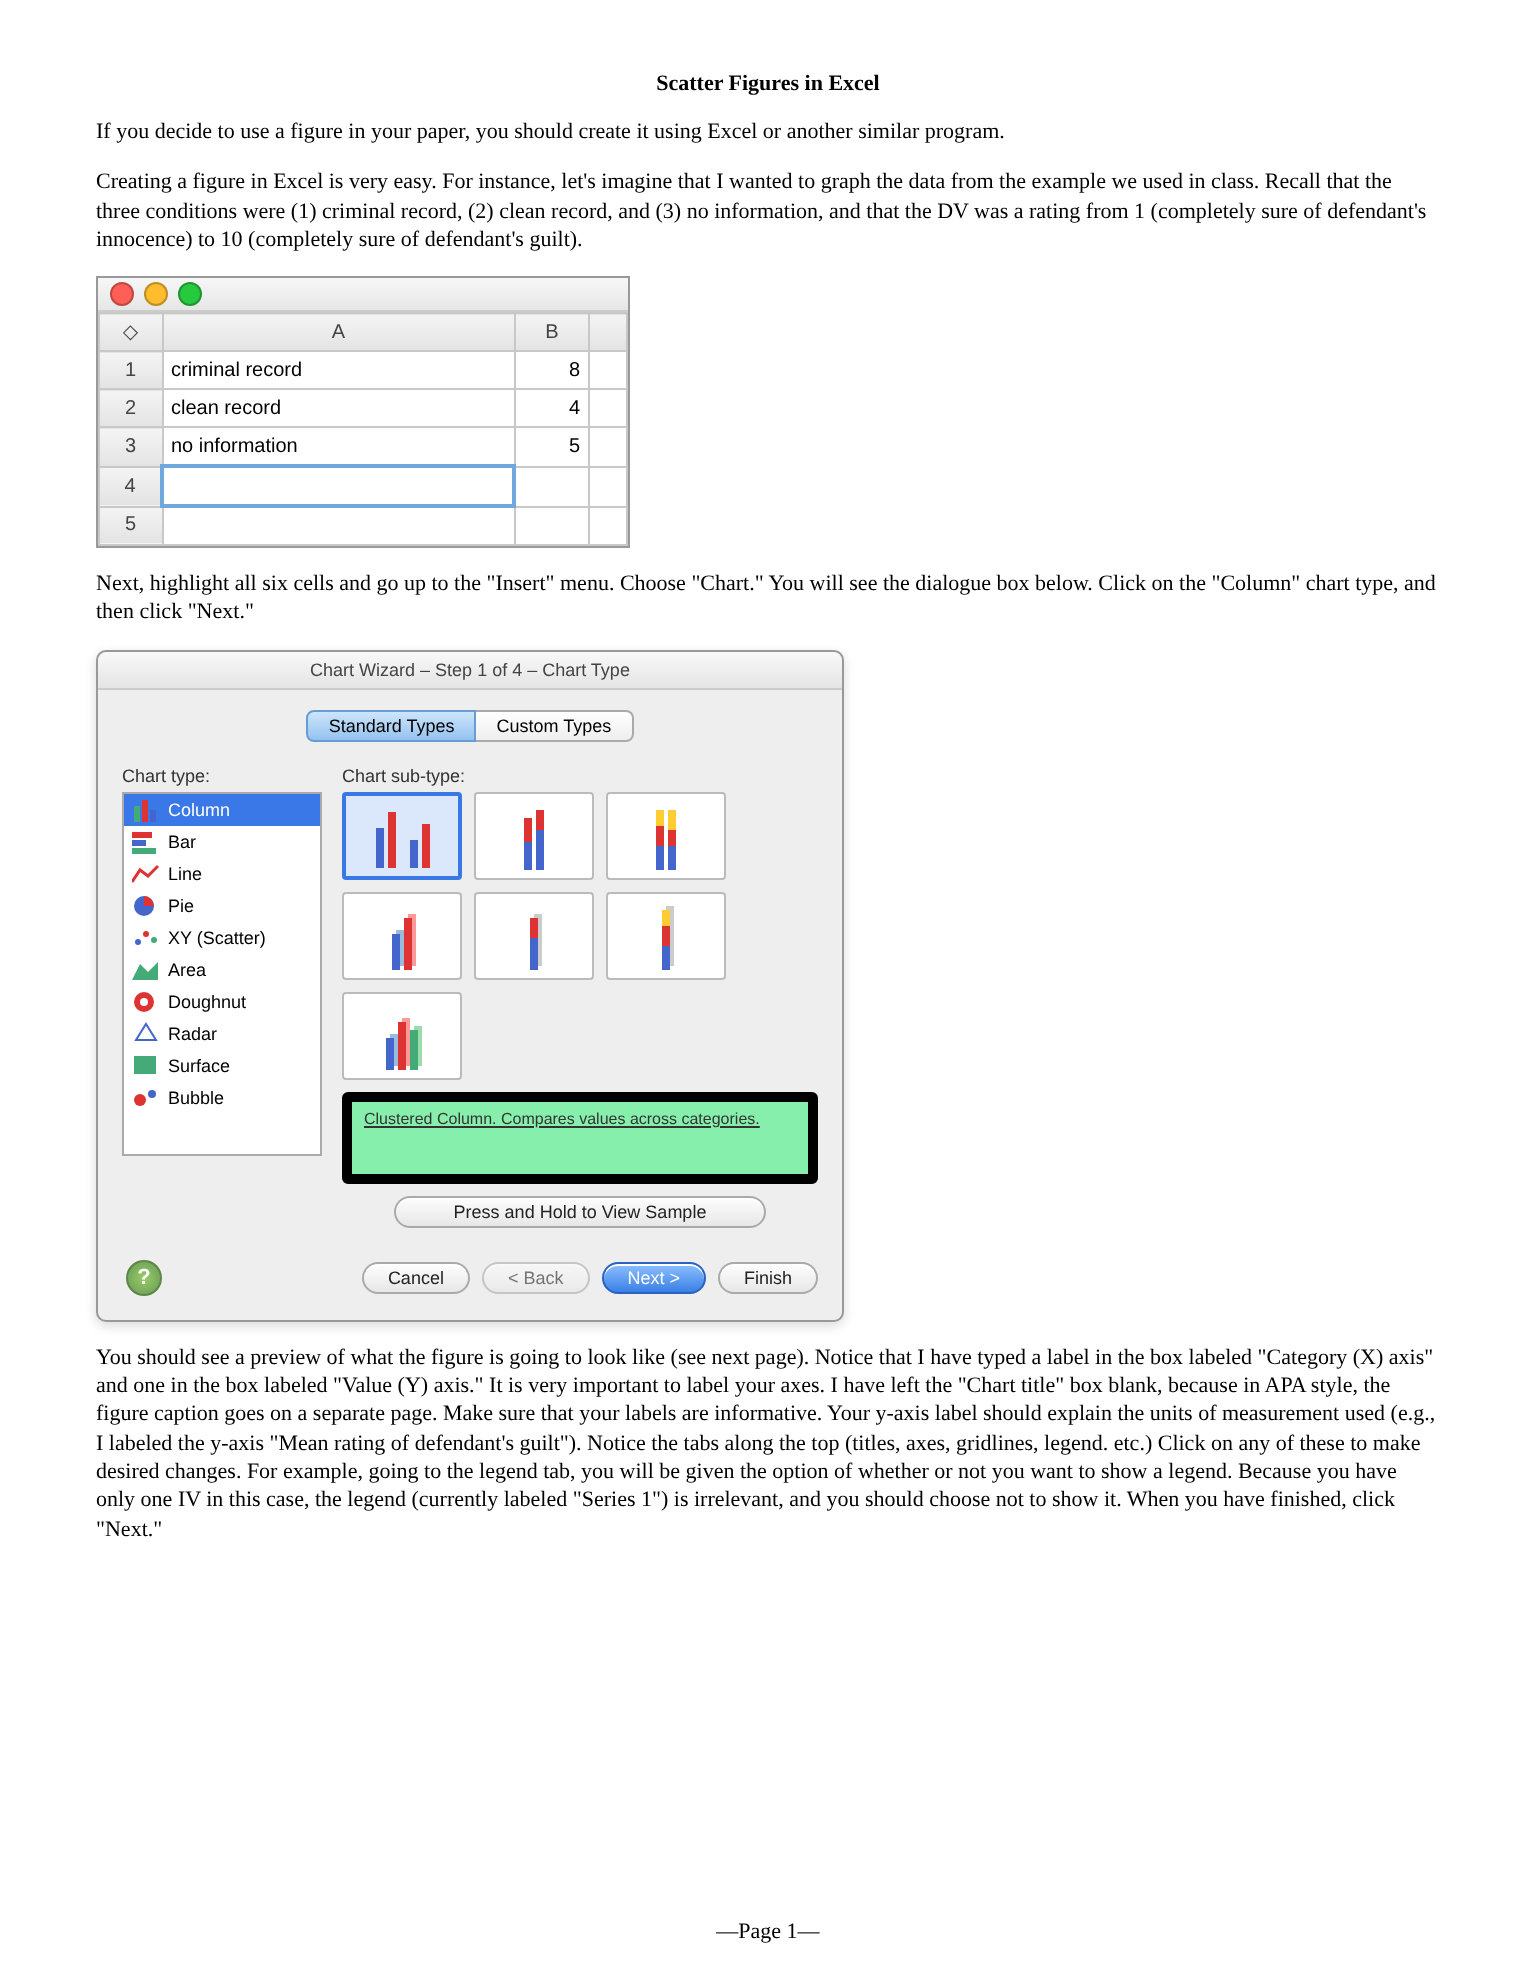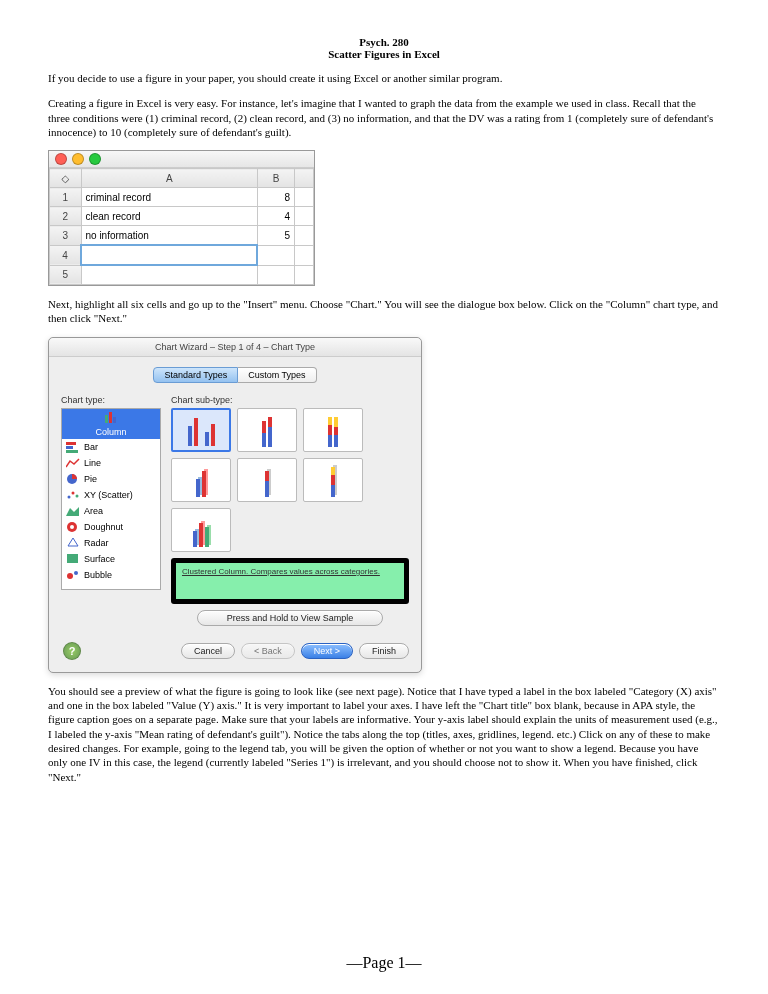--- a/index.html
+++ b/index.html
@@ -127,21 +127,20 @@
   display: flex;
   align-items: center;
   gap: 4px;
   padding: 2px 4px;
   font-size: 9px;
   cursor: pointer;
 }
 .wiz-list-item.sel {
   background: #3b78e7;
   color: #fff;
-  flex-direction: column;
 }
 .wli-icon { width: 14px; height: 12px; display: inline-block; }
 .wiz-right { flex: 1; }
 .subtype-grid {
   display: grid;
   grid-template-columns: repeat(3, 60px);
   grid-auto-rows: 44px;
   gap: 6px;
   margin-bottom: 6px;
 }
@@ -202,29 +201,28 @@
   margin-right: auto; margin-left: 2px;
   border: 1px solid rgba(0,0,0,.2);
 }
 .bar { width: 4px; display: inline-block; }
 .footer {
   position: absolute;
   bottom: 22px;
   width: 100%;
   left: 0;
   text-align: center;
-  font-size: 16px;
+  font-size: 11px;
 }
 </style>
 </head>
 <body>
 
 <div class="page">
   <div class="header">
-    <div>Psych. 280</div>
     <div>Scatter Figures in Excel</div>
   </div>
 
   <p class="para">If you decide to use a figure in your paper, you should create it using Excel or another similar program.</p>
   <p class="para">Creating a figure in Excel is very easy. For instance, let's imagine that I wanted to graph the data from the example we used in class. Recall that the three conditions were (1) criminal record, (2) clean record, and (3) no information, and that the DV was a rating from 1 (completely sure of defendant's innocence) to 10 (completely sure of defendant's guilt).</p>
 
   <div class="excel-box">
     <div class="excel-titlebar">
       <span class="tl-dot tl-red"></span>
       <span class="tl-dot tl-yellow"></span>

